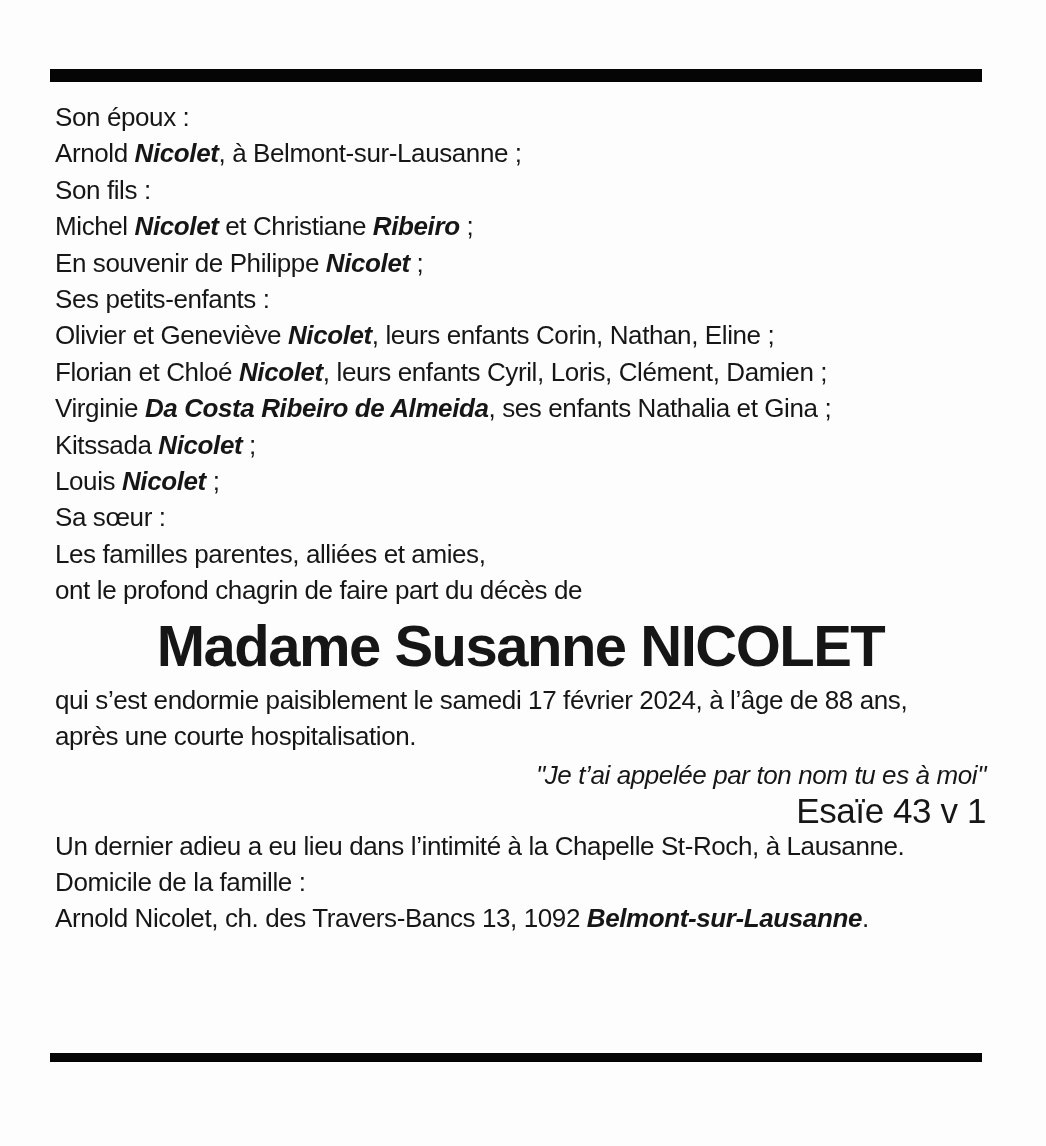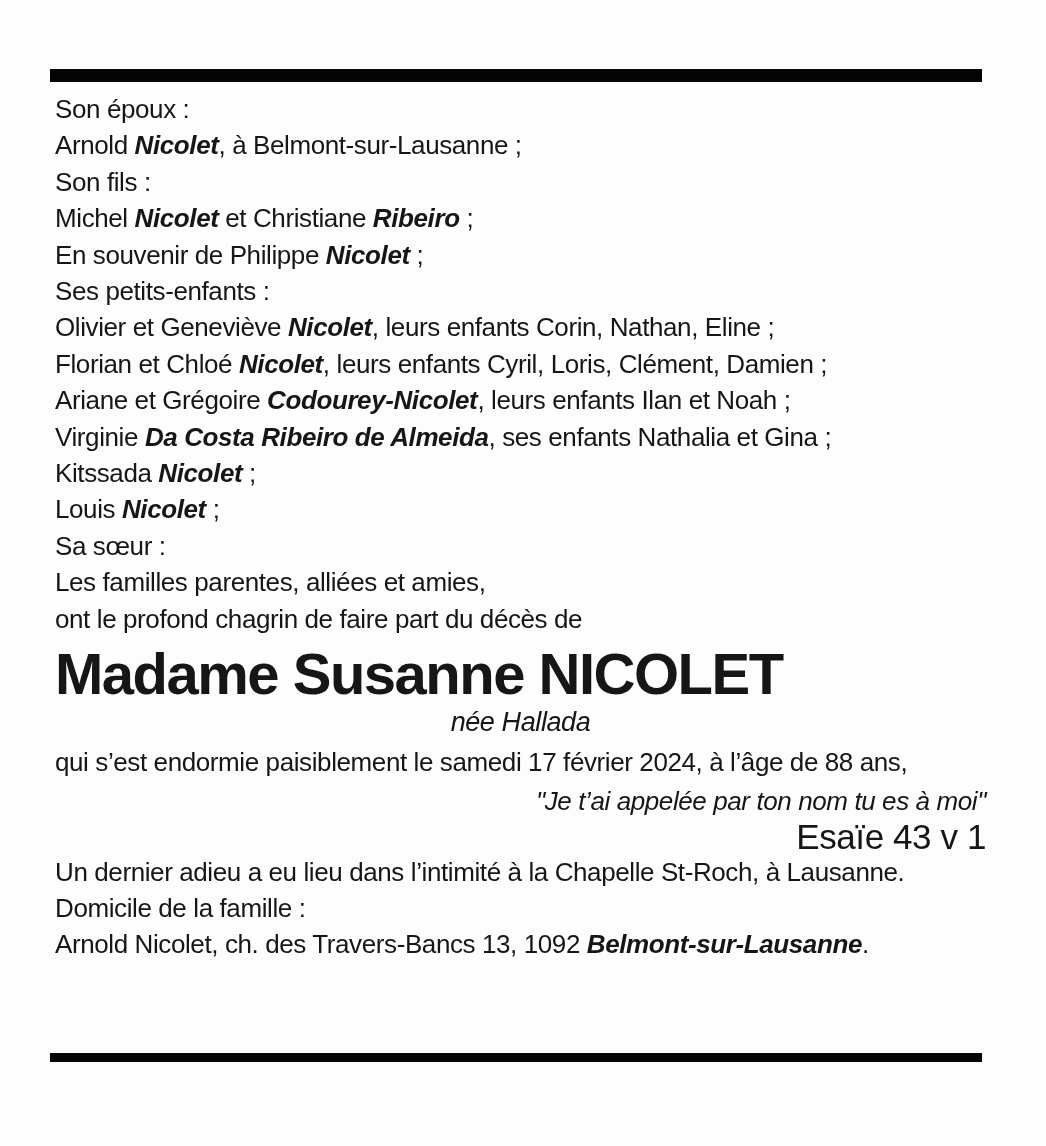--- a/index.html
+++ b/index.html
@@ -22,37 +22,37 @@
     width: 932px;
     background: #050505;
   }
   .rule.top { top: 69px; height: 13px; }
   .rule.bottom { top: 1053px; height: 9px; }
 
   .content {
     position: absolute;
     left: 55px;
     right: 60px;
-    top: 91px;
+    top: 99px;
   }
   .line {
     font-size: 26px;
     line-height: 36.4px;
     letter-spacing: -0.4px;
     white-space: nowrap;
   }
   .line .b { font-weight: bold; font-style: italic; }
 
   .deceased-name {
     margin: 6px 0 0 0;
     font-size: 58px;
     line-height: 62px;
     font-weight: bold;
     letter-spacing: -1.5px;
-    text-align: left;
+    text-align: center;
     white-space: nowrap;
   }
   .maiden-name {
     font-size: 27px;
     line-height: 34px;
     font-style: italic;
     text-align: center;
     letter-spacing: -0.4px;
   }
   .death-statement {
@@ -85,35 +85,34 @@
   <div class="content">
     <div>
         <div class="line"><span>Son époux :</span></div>
         <div class="line"><span>Arnold </span><span class="b">Nicolet</span><span>, à Belmont-sur-Lausanne ;</span></div>
         <div class="line"><span>Son fils :</span></div>
         <div class="line"><span>Michel </span><span class="b">Nicolet</span><span> et Christiane </span><span class="b">Ribeiro</span><span> ;</span></div>
         <div class="line"><span>En souvenir de Philippe </span><span class="b">Nicolet</span><span> ;</span></div>
         <div class="line"><span>Ses petits-enfants :</span></div>
         <div class="line"><span>Olivier et Geneviève </span><span class="b">Nicolet</span><span>, leurs enfants Corin, Nathan, Eline ;</span></div>
         <div class="line"><span>Florian et Chloé </span><span class="b">Nicolet</span><span>, leurs enfants Cyril, Loris, Clément, Damien ;</span></div>
-        <div class="line"><span>Ariane et Grégoire </span><span class="b">Codourey-Nicolet</span><span>, leurs enfants Ilan et Noah ;</span></div>
         <div class="line"><span>Virginie </span><span class="b">Da Costa Ribeiro de Almeida</span><span>, ses enfants Nathalia et Gina ;</span></div>
         <div class="line"><span>Kitssada </span><span class="b">Nicolet</span><span> ;</span></div>
         <div class="line"><span>Louis </span><span class="b">Nicolet</span><span> ;</span></div>
         <div class="line"><span>Sa sœur :</span></div>
         <div class="line"><span>Les familles parentes, alliées et amies,</span></div>
         <div class="line"><span>ont le profond chagrin de faire part du décès de</span></div>
       </div>
 
     <h1 class="deceased-name">Madame Susanne NICOLET</h1>
 
-    <div class="maiden-name">née Hallada</div>
 
     <div class="death-statement">
         <div class="line"><span>qui s’est endormie paisiblement le samedi 17 février 2024, à l’âge de 88 ans,</span></div>
+        <div class="line"><span>après une courte hospitalisation.</span></div>
       </div>
 
     <div class="quote-block">
       <div class="quote-text">"Je t’ai appelée par ton nom tu es à moi"</div>
       <div class="quote-reference">Esaïe 43 v 1</div>
     </div>
 
     <div class="closing-block">
         <div class="line"><span>Un dernier adieu a eu lieu dans l’intimité à la Chapelle St-Roch, à Lausanne.</span></div>
         <div class="line"><span>Domicile de la famille :</span></div>

